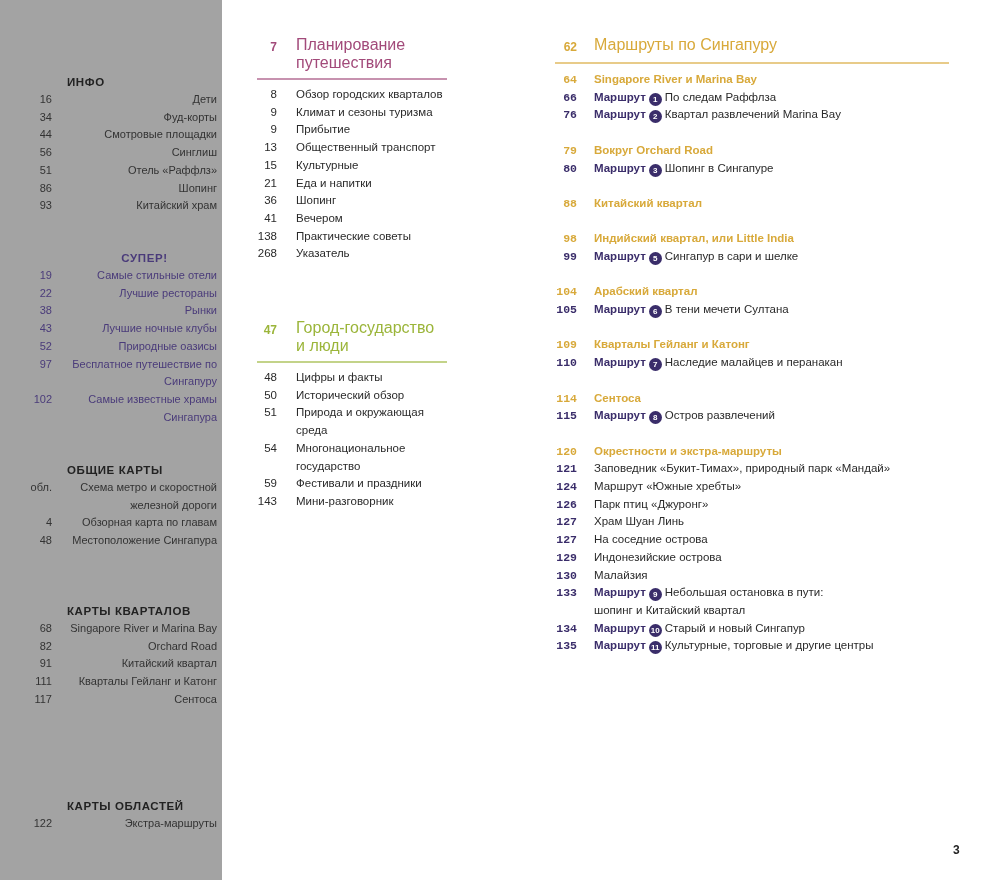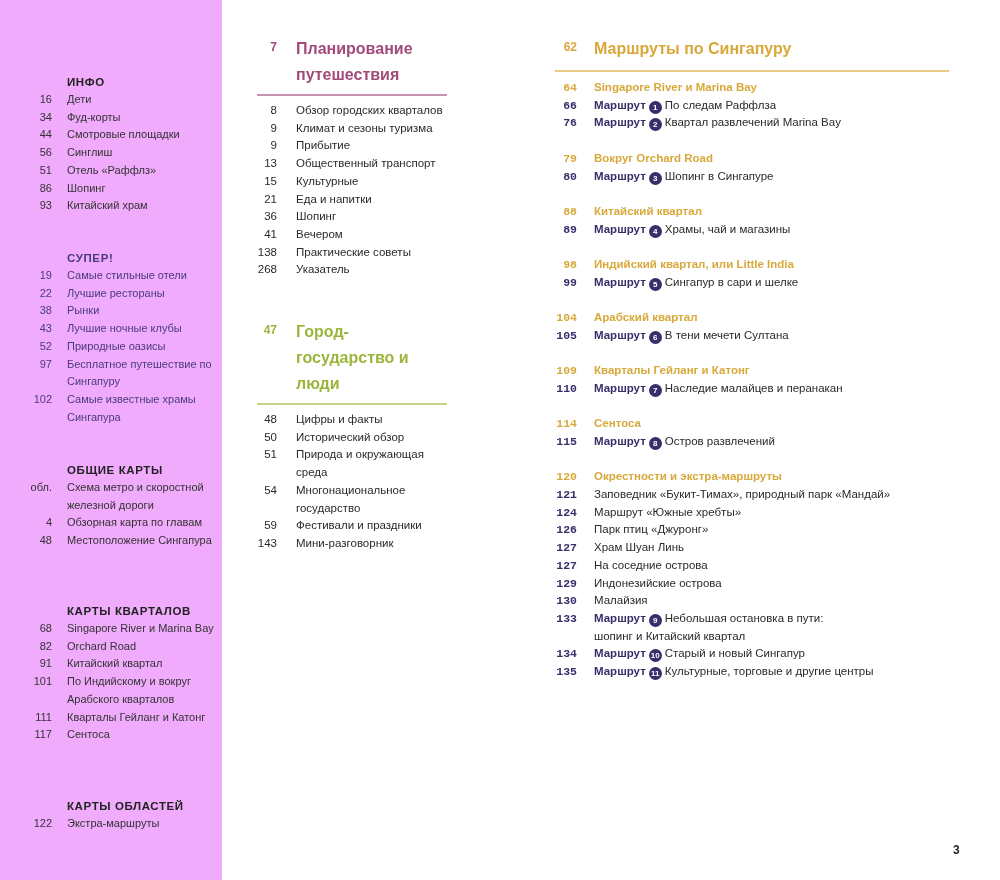--- a/index.html
+++ b/index.html
@@ -4,37 +4,37 @@
   <style>
     html, body { margin: 0; padding: 0; }
     body {
       width: 1000px; height: 880px; position: relative; overflow: hidden;
       background: #ffffff;
       font-family: "Liberation Sans", "DejaVu Sans", sans-serif;
       color: #2a2a2a;
     }
     .sidebar {
       position: absolute; left: 0; top: 0; width: 222px; height: 880px;
-      background: #f0abfc;
+      background: #a3a3a3;
     }
     .side-sec { position: absolute; left: 0; width: 222px; }
     .side-title {
       margin-left: 67px; font-size: 11.5px; font-weight: bold; letter-spacing: 0.6px;
       height: 18px; line-height: 18px; color: #222;
     }
     .side-row { display: flex; font-size: 11px; line-height: 17.7px; }
     .side-row .num { width: 52px; text-align: right; flex: none; color: #333; }
-    .side-row .txt { margin-left: 15px; width: 150px; color: #333; }
-    .purple .side-title { color: #4a3b7a; }
+    .side-row .txt { margin-left: 15px; width: 150px; color: #333; text-align: right; }
+    .purple .side-title { color: #4a3b7a; text-align: center; }
     .purple .side-row .num, .purple .side-row .txt { color: #4a3b7a; }
 
     .col { position: absolute; }
     .chap-head { display: flex; align-items: flex-start; }
     .chap-head .cnum { font-size: 12px; font-weight: bold; width: 20px; text-align: right; padding-top: 4px; }
-    .chap-head .ctitle { font-size: 16px; font-weight: bold; line-height: 26px; margin-left: 19px; }
+    .chap-head .ctitle { font-size: 16px; font-weight: normal; line-height: 18px; margin-left: 19px; }
     .rule { height: 2px; margin-top: 6px; }
     .mid-row { display: flex; font-size: 11.5px; line-height: 17.7px; color: #2a2a2a; }
     .mid-row .num { width: 20px; text-align: right; flex: none; }
     .mid-row .txt { margin-left: 19px; width: 150px; }
 
     .r-row { display: flex; font-size: 11.5px; line-height: 17.7px; color: #2a2a2a; }
     .r-row .num { width: 22px; text-align: right; flex: none; font-weight: bold; color: #3a2d6a; font-family: Liberation Mono, monospace; }
     .r-row .txt { margin-left: 17px; width: 360px; }
     .r-row.sub .num, .r-row.sub .txt { color: #d8a93a; font-weight: bold; }
     .r-row .mlabel { color: #3a2d6a; font-weight: bold; }
@@ -135,24 +135,20 @@
       </div>
       <div class="side-row">
         <span class="num">82</span>
         <span class="txt">Orchard Road</span>
       </div>
       <div class="side-row">
         <span class="num">91</span>
         <span class="txt">Китайский квартал</span>
       </div>
       <div class="side-row">
-        <span class="num">101</span>
-        <span class="txt">По Индийскому и вокруг Арабского кварталов</span>
-      </div>
-      <div class="side-row">
         <span class="num">111</span>
         <span class="txt">Кварталы Гейланг и Катонг</span>
       </div>
       <div class="side-row">
         <span class="num">117</span>
         <span class="txt">Сентоса</span>
       </div>
     </div>
   <div class="side-sec" id="sec-area" style="top:797px">
       <div class="side-title">КАРТЫ ОБЛАСТЕЙ</div>
@@ -266,24 +262,20 @@
     </div>
     <div class="r-row">
       <span class="num">80</span>
       <span class="txt"><span class="mlabel">Маршрут</span><span class="badge">3</span><span>Шопинг в Сингапуре</span></span>
     </div>
     <div class="gap"></div>
     <div class="r-row sub">
       <span class="num">88</span>
       <span class="txt">Китайский квартал</span>
     </div>
-    <div class="r-row">
-      <span class="num">89</span>
-      <span class="txt"><span class="mlabel">Маршрут</span><span class="badge">4</span><span>Храмы, чай и магазины</span></span>
-    </div>
     <div class="gap"></div>
     <div class="r-row sub">
       <span class="num">98</span>
       <span class="txt">Индийский квартал, или Little India</span>
     </div>
     <div class="r-row">
       <span class="num">99</span>
       <span class="txt"><span class="mlabel">Маршрут</span><span class="badge">5</span><span>Сингапур в сари и шелке</span></span>
     </div>
     <div class="gap"></div>

